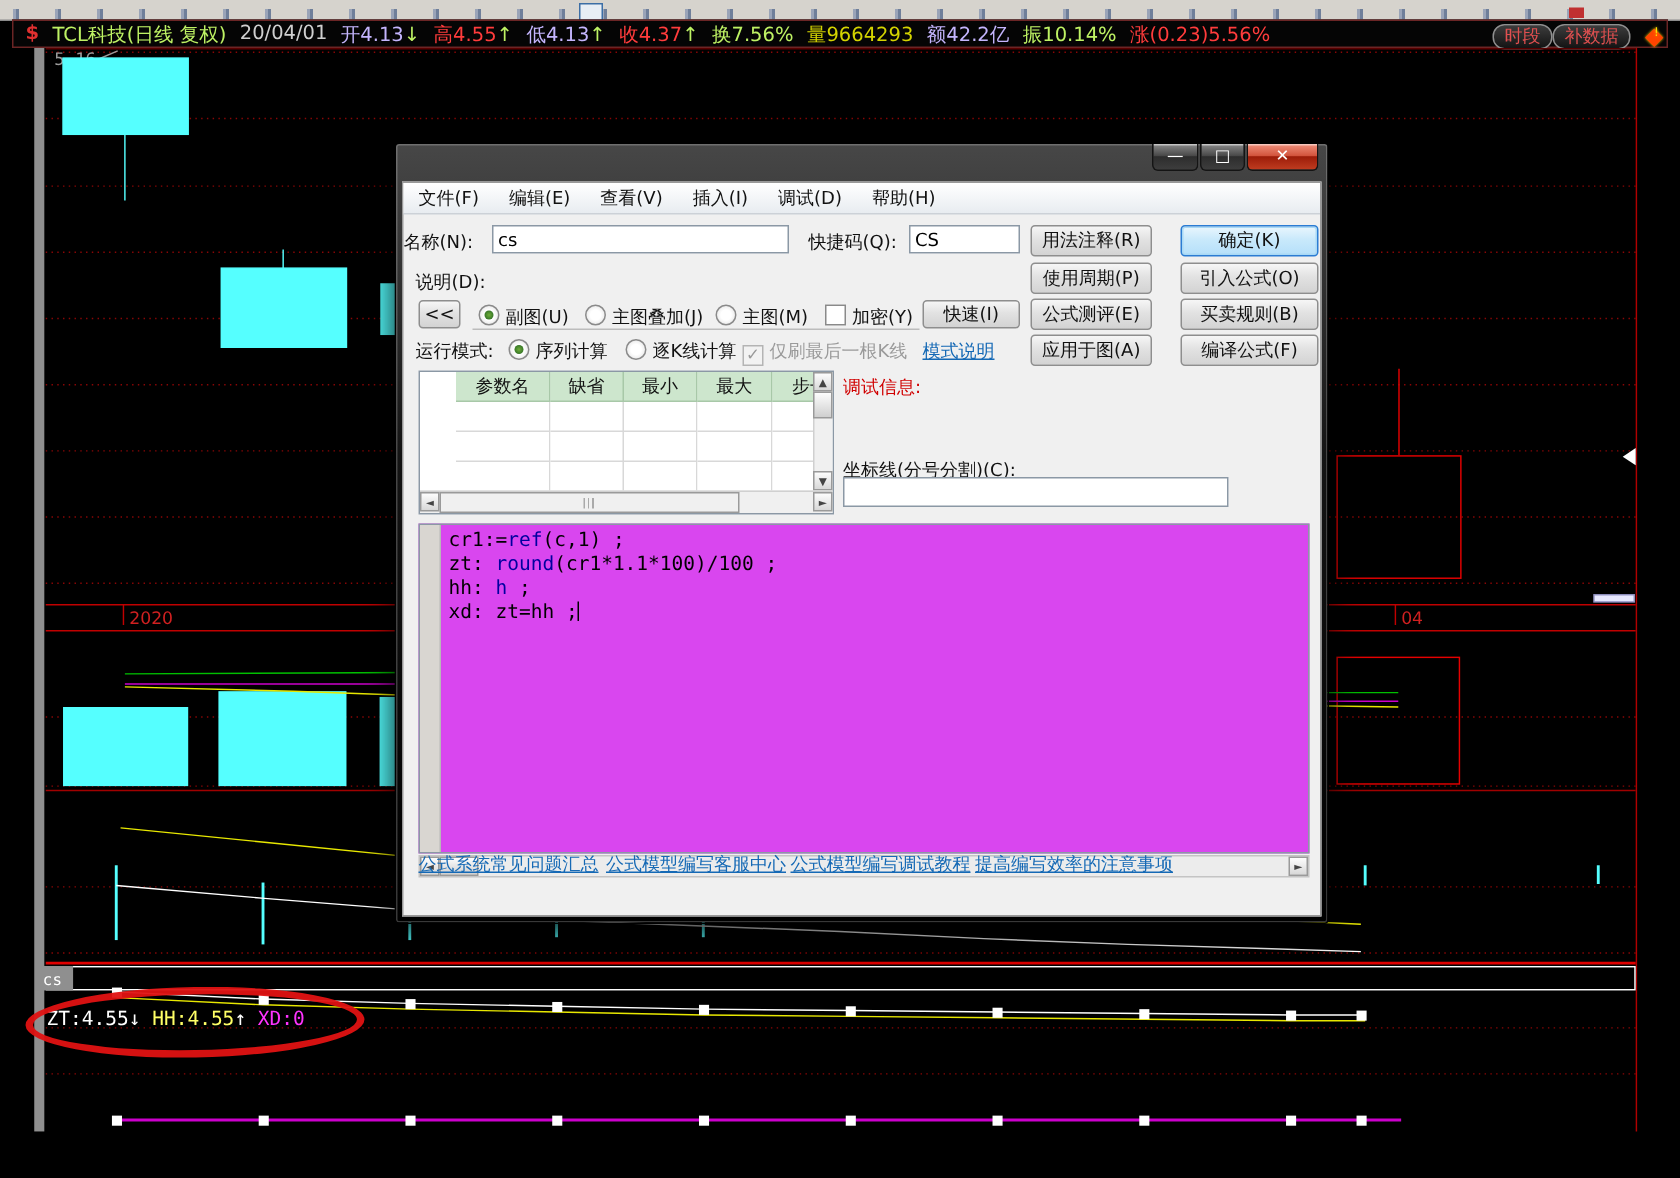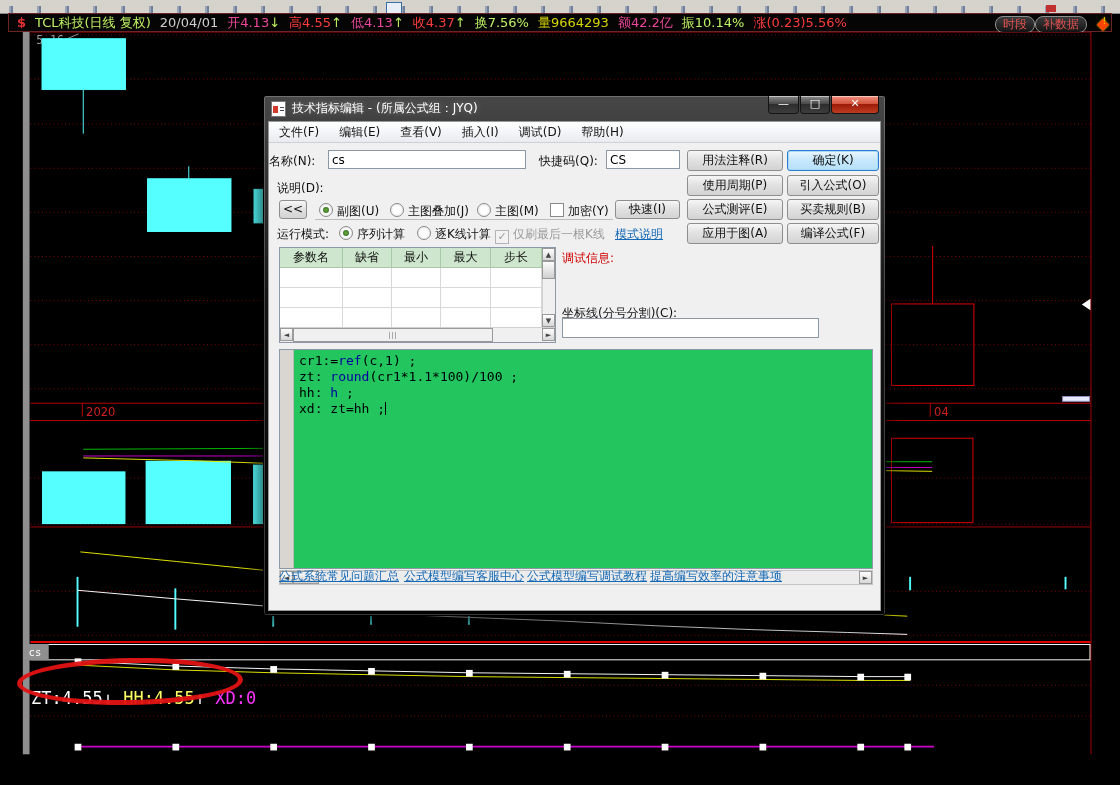--- a/index.html
+++ b/index.html
@@ -10,34 +10,34 @@
   
   #toolbar{left:0;top:0;width:1120px;height:13px;background:#d6d3cd;border-bottom:1px solid #8a8a8a;
     background-image:repeating-linear-gradient(90deg,transparent 0 9px,#9aa4b8 9px 11px,#6f7f9a 11px 13px,transparent 13px 28px);
     background-position:0 6px;background-size:auto 7px;background-repeat:repeat-x;}
   #toolbar .red-stub{position:absolute;left:1046px;top:5px;width:10px;height:7px;background:#c03030;}
   #toolbar .blue-stub{position:absolute;left:386px;top:2px;width:14px;height:10px;border:1px solid #3c6ea5;background:#e8eef5;}
 
   
   #infobar{left:8px;top:13px;width:1104px;height:19px;background:#050505;border:1px solid #6b2525;
     display:flex;align-items:center;gap:9px;font-size:13px;white-space:nowrap;color:#ddd;padding-left:8px;box-sizing:border-box;}
-  .c-w{color:#bef264}.c-cy{color:#ec4899}.c-rd{color:#ff3c3c}.c-yl{color:#d4d400}.c-gy{color:#cfcfcf}
+  .c-w{color:#bef264}.c-cy{color:#c4b5fd}.c-rd{color:#ff3c3c}.c-yl{color:#d4d400}.c-gy{color:#cfcfcf}
   #infobar .dollar{color:#e03030;font-weight:bold;}
   .pillbtn{position:absolute;top:2px;height:15px;line-height:14px;padding:0 7px;font-size:12px;color:#e05050;
     background:linear-gradient(#3c3c3c,#141414);border:1px solid #8f8f8f;border-radius:8px;cursor:pointer;}
   #btn-period{right:76px;margin-left:36px;} #btn-fill{right:24px;}
   .diamond{position:absolute;right:2px;top:0;color:#ff4400;font-size:16px;text-shadow:0 0 2px #ffce00;}
   .diamond i{position:absolute;left:6px;top:3px;font-style:normal;color:#ffe000;font-size:8px;}
 
   
   .panel-hdr{font-family:"DejaVu Sans Mono",monospace;font-size:12px;white-space:nowrap;overflow:hidden;z-index:2;}
   #vol-hdr{left:11px;top:439px;width:252px;}
   #macd-hdr{left:11px;top:551px;width:252px;}
   .panel-hdr .w{color:#e8e8e8}.panel-hdr .y{color:#e8e800}
-  #cs-band-text{left:31px;top:688px;font-family:"DejaVu Sans Mono",monospace;font-size:17px;white-space:pre;z-index:3;}
+  #cs-band-text{left:31px;top:672px;font-family:"DejaVu Sans Mono",monospace;font-size:13px;white-space:pre;z-index:3;}
   #cs-band-text .w{color:#fff}#cs-band-text .y{color:#ffff66}#cs-band-text .m{color:#ff33ff}
 
   
   #red-ellipse{left:17px;top:658px;width:216px;height:37px;border:5px solid rgba(224,18,18,.95);
     border-radius:50%;z-index:40;transform:rotate(-1deg);}
 
   
   #dialog{left:263px;top:95px;width:621px;height:519px;z-index:10;
     background:linear-gradient(180deg,#474747,#141414 40%,#000);border:1px solid #000;border-radius:3px;
     box-shadow:0 6px 22px rgba(0,0,0,.9), inset 0 0 0 1px rgba(255,255,255,.22);}
@@ -70,49 +70,49 @@
     margin-right:4px;position:relative;font-size:11px;line-height:11px;text-align:center;color:#555;}
   .chk.dis{background:#f2f2f2;border-color:#b4b4b4;color:#9a9a9a;}
   .gray-t{color:#9a9a9a}
   .linkish{color:#1569b5;text-decoration:underline;cursor:pointer;}
   #row3-line{position:absolute;left:46px;top:97px;width:298px;height:1px;background:#bcbcbc;}
 
   
   #ptable{position:absolute;left:10px;top:125px;width:277px;height:96px;background:#fff;border:1px solid #8b98a5;
     display:grid;grid-template-columns:262px 13px;grid-template-rows:79px 15px;box-sizing:border-box;}
   #pt-grid{overflow:hidden;}
-  .pt-row{display:grid;grid-template-columns:63px 49px 49px 50px 51px;}
+  .pt-row{display:grid;grid-template-columns:63px 49px 49px 50px 51px;padding-left:24px;}
   .pt-h{background:#cde6cd;border-right:1px solid #a8c8a8;border-bottom:1px solid #a8c8a8;text-align:center;
     height:19px;line-height:19px;font-size:12px;}
   .pt-c{background:#fff;border-right:1px solid #d8d8d8;border-bottom:1px solid #d8d8d8;height:19px;}
   .vscroll{background:#f0f0f0;border-left:1px solid #d0d0d0;position:relative;}
   .hscroll{background:#f0f0f0;border-top:1px solid #d0d0d0;position:relative;grid-column:1/3;}
   .sb-arrow{position:absolute;width:13px;height:13px;background:linear-gradient(#fdfdfd,#d8d8d8);
     border:1px solid #9a9a9a;font-size:7px;line-height:12px;text-align:center;color:#444;box-sizing:border-box;}
   .sb-thumb{position:absolute;background:linear-gradient(#fdfdfd,#cfcfcf);border:1px solid #9a9a9a;box-sizing:border-box;}
   .grip{background-image:repeating-linear-gradient(90deg,#aaa 0 1px,transparent 1px 3px);background-size:9px 7px;
     background-position:center;background-repeat:no-repeat;}
 
   #debug-lbl{left:293px;top:128px;color:#d00000;position:absolute;}
   #coord-lbl{left:293px;top:183px;position:absolute;}
 
   
-  #codebox{position:absolute;left:10px;top:227px;width:594px;height:220px;background:#22c55e;border:1px solid #8b98a5;box-sizing:border-box;}
+  #codebox{position:absolute;left:10px;top:227px;width:594px;height:220px;background:#d946ef;border:1px solid #8b98a5;box-sizing:border-box;}
   #code-margin{position:absolute;left:0;top:0;width:13px;height:100%;background:#d9d6d1;border-right:1px solid #b8b8b8;}
   #codebox pre{margin:0;position:absolute;left:19px;top:3px;font-family:"DejaVu Sans Mono",monospace;
     font-size:13px;line-height:16px;color:#000;}
   .code-line{white-space:pre;}
   .kw{color:#0000a0;}
   .caret{display:inline-block;width:1px;height:13px;background:#000;vertical-align:-2px;}
   #code-hscroll{position:absolute;left:10px;top:448px;width:594px;height:15px;background:#ececec;border:1px solid #c4c4c4;box-sizing:border-box;}
 
   #links-row span{position:absolute;top:446px;font-size:12px;}
 
   
-  .bcol1{left:418px;width:96px;} .bcol2{left:518px;width:92px;}
+  .bcol1{left:418px;width:81px;} .bcol2{left:518px;width:92px;}
   .brow0{top:28px}.brow1{top:53px}.brow2{top:77px}.brow3{top:101px}
 </style>
 </head>
 <body>
 
 <div id="stage">
 
   <div class="abs" id="toolbar">
     <span class="blue-stub"></span>
     <span class="red-stub"></span>
@@ -254,24 +254,20 @@
         <rect x="919" y="774" width="7" height="7"></rect>
     </g>
     <rect x="1084" y="412" width="28" height="5" fill="#e8e8ff" stroke="#9090c0"></rect>
   </svg>
 
   <div class="abs" id="cs-band-text"><span class="w">ZT:4.55</span><span class="w">↓</span><span> </span><span class="y">HH:4.55</span><span class="w">↑</span><span> </span><span class="m">XD:0</span></div>
 
   <div class="abs" id="red-ellipse"></div>
 
   <div class="abs" id="dialog">
-    <div id="dlg-title">
-      <span class="dlg-icon"></span>
-      <span>技术指标编辑 - (所属公式组：JYQ)</span>
-    </div>
     <div id="cap-btns">
       <span class="capbtn" id="cap-min">—</span>
       <span class="capbtn" id="cap-max">□</span>
       <span class="capbtn" id="cap-close">✕</span>
     </div>
 
     <div id="dlg-client">
       <div id="menubar">
         <span>文件(F)</span>
         <span>编辑(E)</span>

